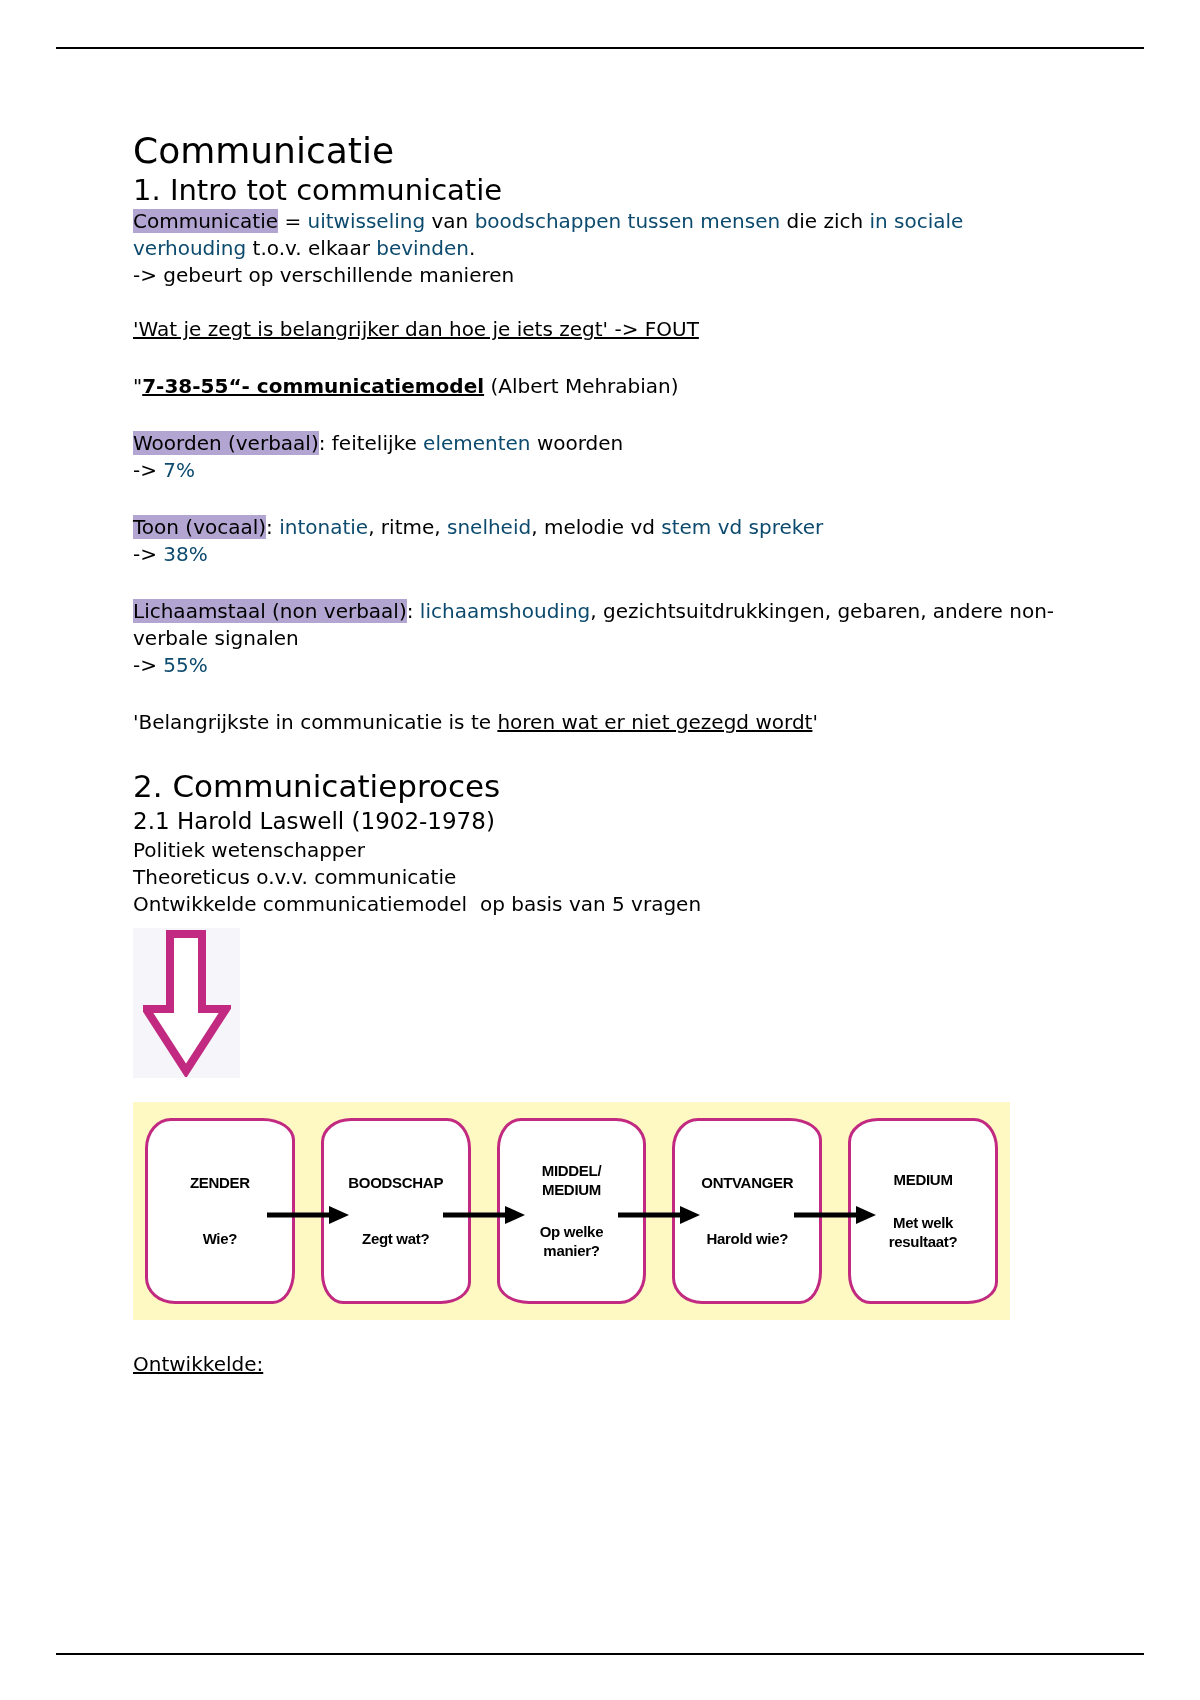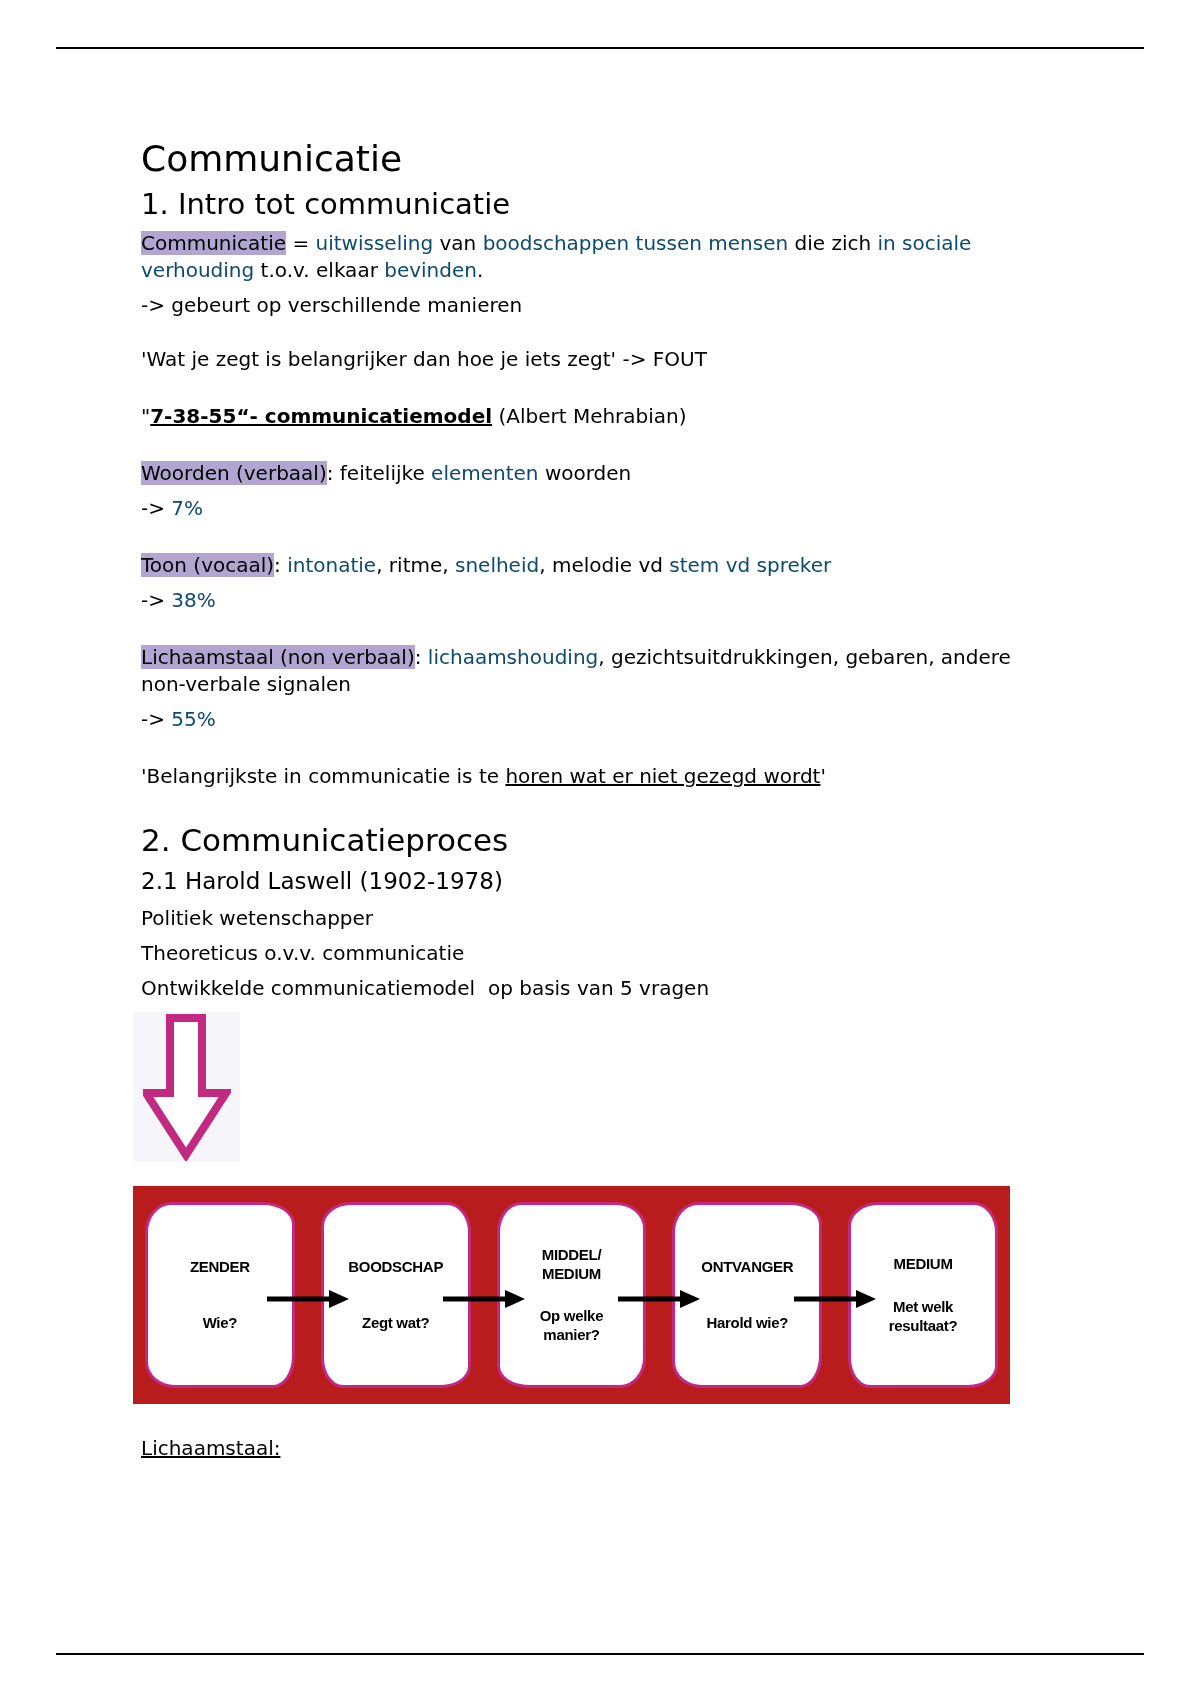--- a/index.html
+++ b/index.html
@@ -11,28 +11,28 @@
     font-family:"DejaVu Sans", sans-serif;
     color:#000000;
     overflow:hidden;
   }
   .rule { position:absolute; left:56px; right:56px; height:2px; background:#000000; }
   .rule.top { top:47px; }
   .rule.bottom { top:1653px; }
 
   .content { position:absolute; left:133px; top:130px; width:934px; }
 
-  h1, h2, h3, p { margin:8px; padding:0; font-weight:400; }
+  h1, h2, h3, p { margin:0; padding:0; font-weight:400; }
   h1.doc-title { font-size:36px; line-height:1.15; }
   h2.h2a { font-size:29px; line-height:1.2; margin-top:2px; }
   h2.h2b { font-size:31px; line-height:1.2; margin-top:32px; }
   h3.h3a { font-size:23px; line-height:1.3; margin-top:2px; }
 
   p.body { font-size:20px; line-height:27px; }
-  .gap1 { margin-top:27px; }
+  .gap1 { margin-top:27px;text-decoration:underline; }
   .gap2 { margin-top:30px; }
 
   .hl { background:#b2a5d1; }
   .purple { color:#0c4a6e; }
   .u { text-decoration:underline; }
   .b { font-weight:bold; }
   .prewrap { white-space:pre-wrap; }
 
   .arrow-wrap {
     margin-top:10px;
@@ -43,21 +43,21 @@
     align-items:center;
   }
   .arrow-wrap svg { margin-left:10px; }
 
   p.bold-line { font-size:20px; font-weight:bold; margin-top:18px; }
 
   .diagram {
     margin-top:24px;
     width:877px;
     height:218px;
-    background:#b91c1c;
+    background:#fef9c3;
     display:flex;
     align-items:center;
     padding:0 12px;
     box-sizing:border-box;
   }
   .dbox {
     position:relative;
     z-index:1;
     width:150px;
     height:186px;
@@ -175,18 +175,18 @@
         <line x1="2" y1="11" x2="66" y2="11" stroke="#000000" stroke-width="5"></line>
         <polygon points="64,2 84,11 64,20" fill="#000000"></polygon>
       </svg>
       <div class="dbox r2 two-line">
         <div class="bt">MEDIUM</div>
         <div class="q">Met welk
 resultaat?</div>
       </div>
     </div>
 
-    <p class="beperkingen"><span>Lichaamstaal:</span></p>
+    <p class="beperkingen"><span>Ontwikkelde:</span></p>
 
   </div>
 
   <div class="rule bottom"></div>
 </div>
 
 </body></html>

